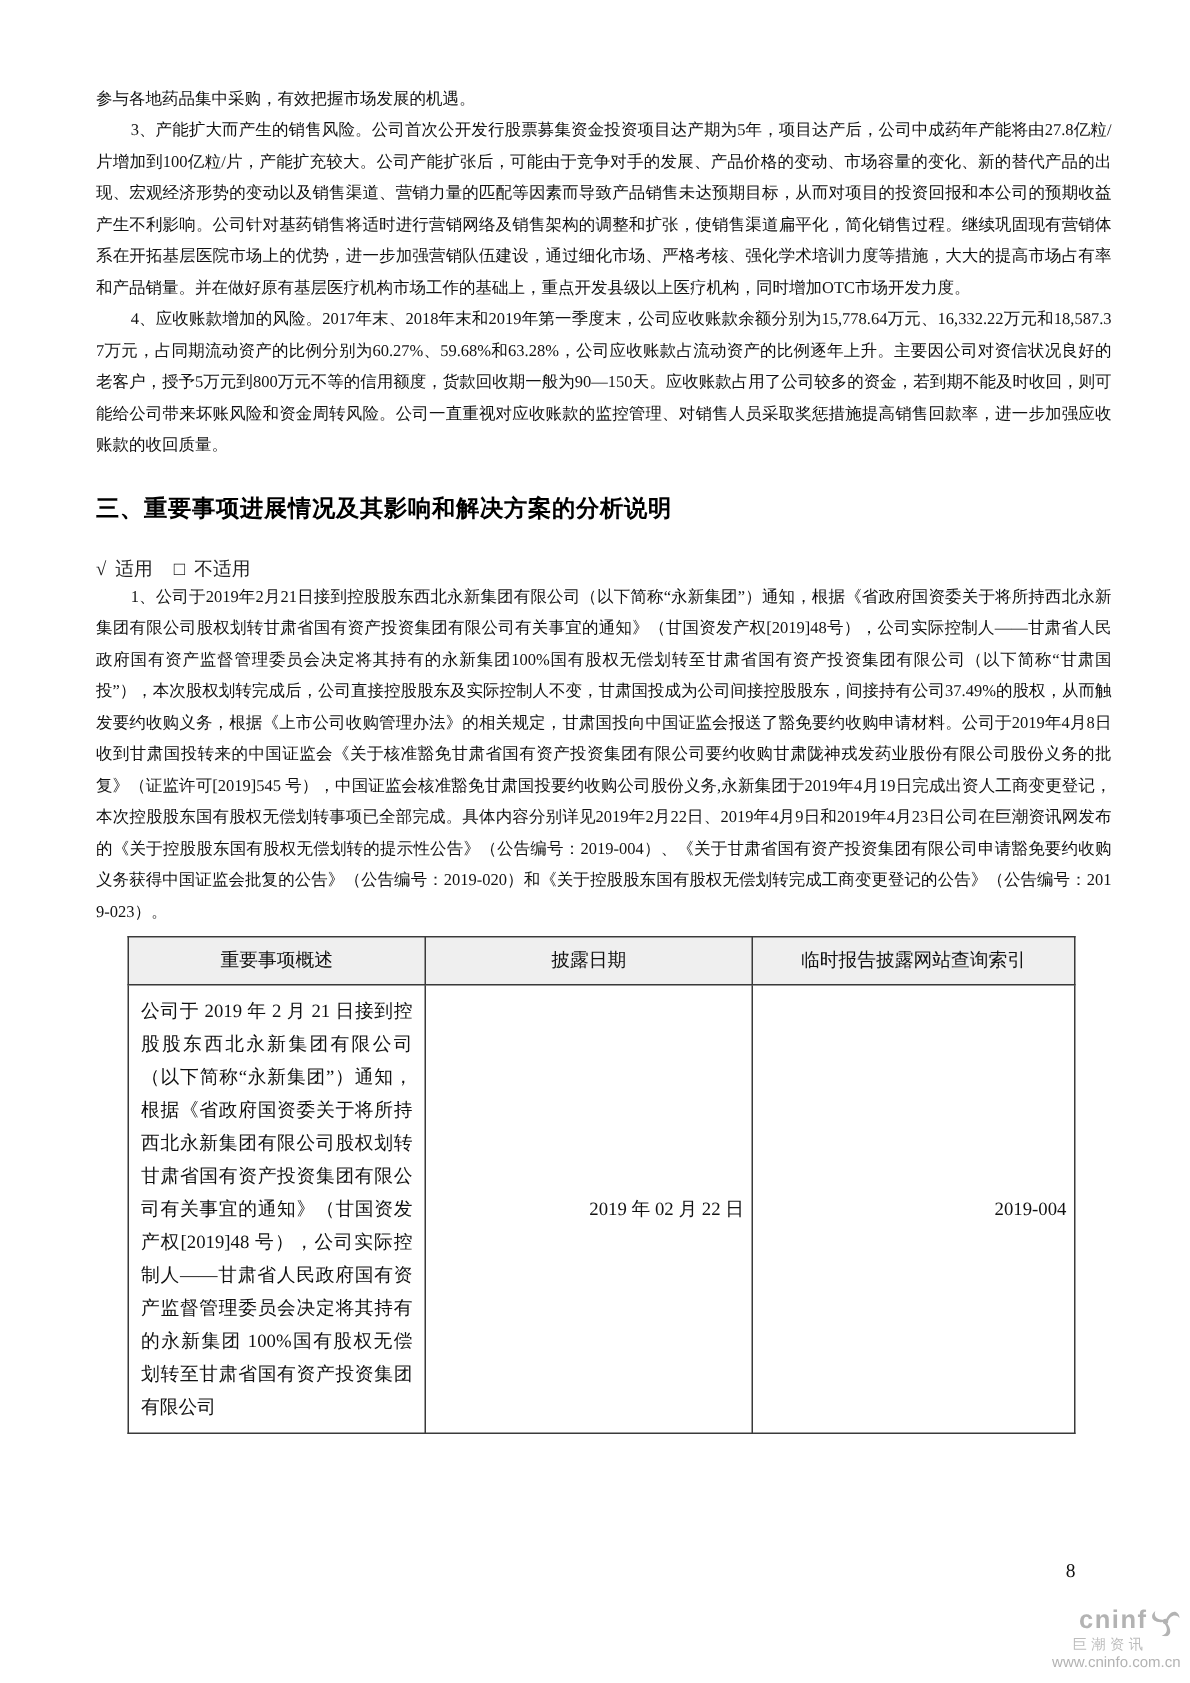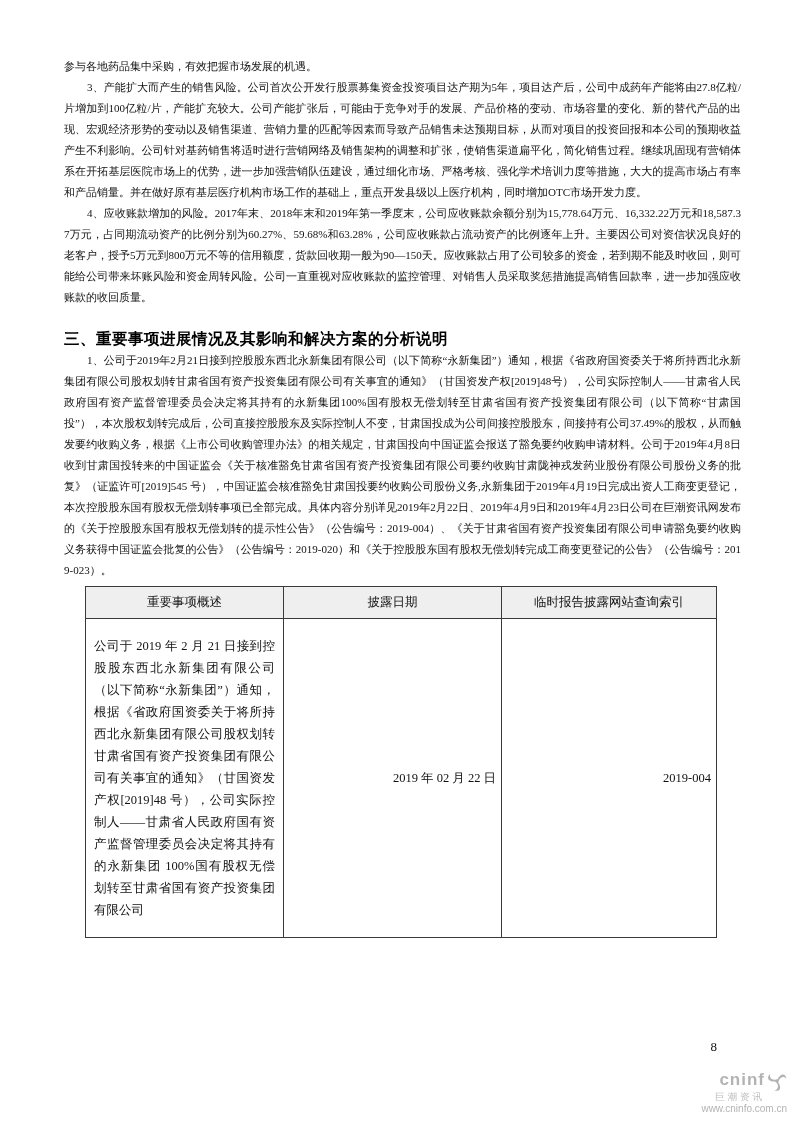--- a/index.html
+++ b/index.html
@@ -35,21 +35,21 @@
     border-collapse:collapse; table-layout:fixed;
     width:631px; margin:5px 0 0 21px;
     font-size:12.5px; color:#111;
   }
   table.events th, table.events td { border:1px solid #3a3a3a; }
   table.events thead th {
     background:#efefef; font-weight:normal; text-align:center;
     padding:7px 4px; font-size:12.5px;
   }
   td.cell-summary {
-    padding:16px 8px; line-height:22px; text-align:justify;
+    padding:6px 8px; line-height:22px; text-align:justify;
     vertical-align:top; word-break:break-all;
   }
   td.cell-date, td.cell-index {
     vertical-align:middle; text-align:right; padding:20px 5px;
   }
   .page-number {
     position:absolute; top:1039px; right:76px; font-size:13px; color:#111;
   }
   .cninfo-logo {
     position:absolute; right:6px; bottom:8px; text-align:center;
@@ -70,20 +70,23 @@
 
 
   <p class="para intro">参与各地药品集中采购，有效把握市场发展的机遇。</p>
 
   <p class="para ind">3、产能扩大而产生的销售风险。公司首次公开发行股票募集资金投资项目达产期为5年，项目达产后，公司中成药年产能将由27.8亿粒/片增加到100亿粒/片，产能扩充较大。公司产能扩张后，可能由于竞争对手的发展、产品价格的变动、市场容量的变化、新的替代产品的出现、宏观经济形势的变动以及销售渠道、营销力量的匹配等因素而导致产品销售未达预期目标，从而对项目的投资回报和本公司的预期收益产生不利影响。公司针对基药销售将适时进行营销网络及销售架构的调整和扩张，使销售渠道扁平化，简化销售过程。继续巩固现有营销体系在开拓基层医院市场上的优势，进一步加强营销队伍建设，通过细化市场、严格考核、强化学术培训力度等措施，大大的提高市场占有率和产品销量。并在做好原有基层医疗机构市场工作的基础上，重点开发县级以上医疗机构，同时增加OTC市场开发力度。</p>
 
   <p class="para ind">4、应收账款增加的风险。2017年末、2018年末和2019年第一季度末，公司应收账款余额分别为15,778.64万元、16,332.22万元和18,587.37万元，占同期流动资产的比例分别为60.27%、59.68%和63.28%，公司应收账款占流动资产的比例逐年上升。主要因公司对资信状况良好的老客户，授予5万元到800万元不等的信用额度，货款回收期一般为90—150天。应收账款占用了公司较多的资金，若到期不能及时收回，则可能给公司带来坏账风险和资金周转风险。公司一直重视对应收账款的监控管理、对销售人员采取奖惩措施提高销售回款率，进一步加强应收账款的收回质量。</p>
 
   <h2 class="section-heading">三、重要事项进展情况及其影响和解决方案的分析说明</h2>
 
+  <div class="applicability">
+    <span class="sym">√</span><span class="lbl">适用</span><span class="sym">□</span><span class="lbl">不适用</span>
+  </div>
 
   <p class="para ind num-para">1、公司于2019年2月21日接到控股股东西北永新集团有限公司（以下简称“永新集团”）通知，根据《省政府国资委关于将所持西北永新集团有限公司股权划转甘肃省国有资产投资集团有限公司有关事宜的通知》（甘国资发产权[2019]48号），公司实际控制人——甘肃省人民政府国有资产监督管理委员会决定将其持有的永新集团100%国有股权无偿划转至甘肃省国有资产投资集团有限公司（以下简称“甘肃国投”），本次股权划转完成后，公司直接控股股东及实际控制人不变，甘肃国投成为公司间接控股股东，间接持有公司37.49%的股权，从而触发要约收购义务，根据《上市公司收购管理办法》的相关规定，甘肃国投向中国证监会报送了豁免要约收购申请材料。公司于2019年4月8日收到甘肃国投转来的中国证监会《关于核准豁免甘肃省国有资产投资集团有限公司要约收购甘肃陇神戎发药业股份有限公司股份义务的批复》（证监许可[2019]545 号），中国证监会核准豁免甘肃国投要约收购公司股份义务,永新集团于2019年4月19日完成出资人工商变更登记，本次控股股东国有股权无偿划转事项已全部完成。具体内容分别详见2019年2月22日、2019年4月9日和2019年4月23日公司在巨潮资讯网发布的《关于控股股东国有股权无偿划转的提示性公告》（公告编号：2019-004）、《关于甘肃省国有资产投资集团有限公司申请豁免要约收购义务获得中国证监会批复的公告》（公告编号：2019-020）和《关于控股股东国有股权无偿划转完成工商变更登记的公告》（公告编号：2019-023）。</p>
 
   <table class="events">
     <colgroup>
       <col style="width:198px">
       <col style="width:218px">
       <col style="width:215px">
     </colgroup>
     <thead>

